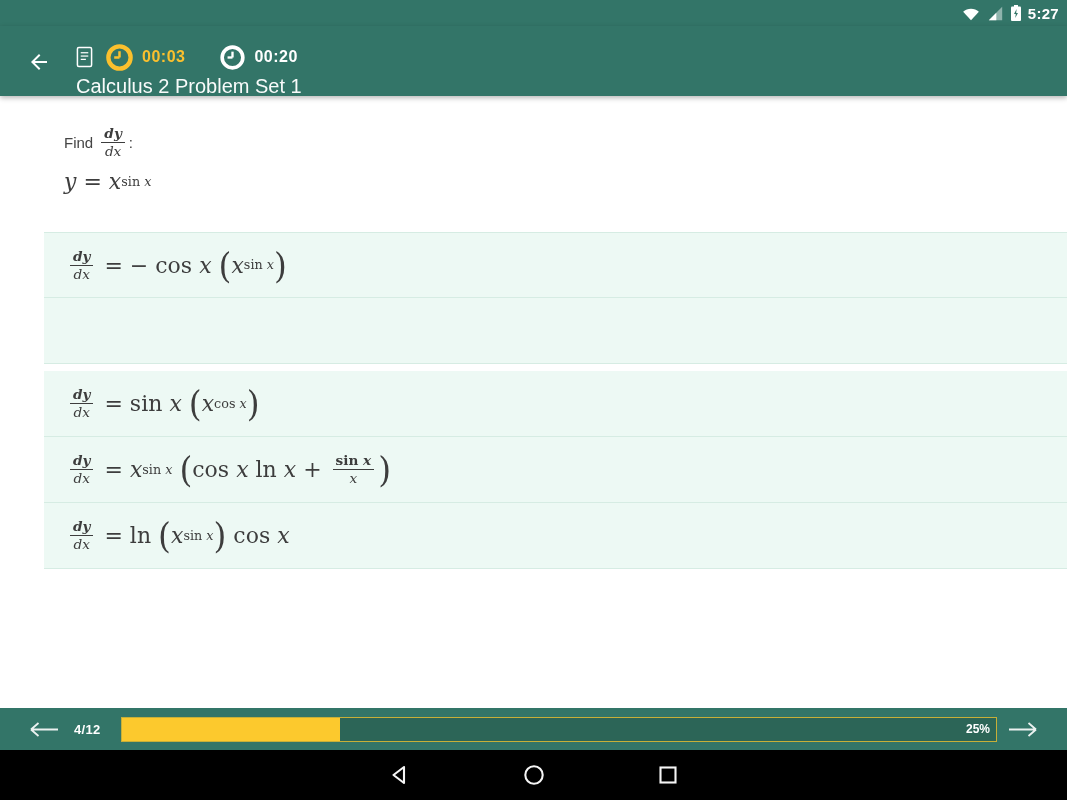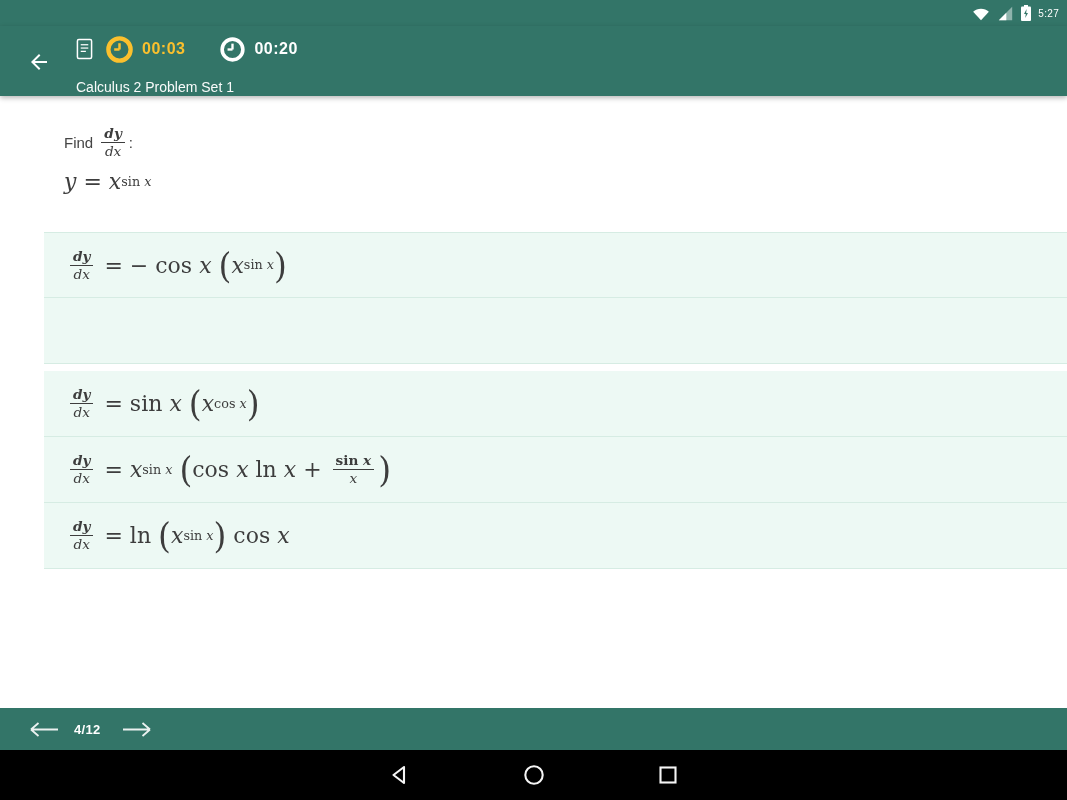--- a/index.html
+++ b/index.html
@@ -2,35 +2,35 @@
 <html><head>
 <meta charset="utf-8">
 <style>
   html,body{margin:0;padding:0;background:#222;}
   .screen{position:relative;width:1067px;height:800px;background:#ffffff;overflow:hidden;
           font-family:"Liberation Sans","DejaVu Sans",sans-serif;}
 
   
   .statusbar{height:26px;background:#337568;display:flex;align-items:center;
              justify-content:flex-end;gap:7px;padding-right:8px;color:#fff;}
-  .statusbar .time{font-size:10px;font-weight:normal;letter-spacing:.3px;}
+  .statusbar .time{font-size:15px;font-weight:bold;letter-spacing:.3px;}
   .sicon{display:block;}
 
   
   .appbar{position:relative;height:70px;background:#337568;
           box-shadow:0 2px 5px rgba(0,0,0,.28);z-index:5;}
   .back-btn{position:absolute;left:26px;top:24px;width:30px;height:26px;cursor:pointer;}
-  .appbar-inner{position:absolute;left:76px;top:0;right:0;height:100%;}
+  .appbar-inner{position:absolute;left:76px;top:8px;right:0;height:100%;}
   .timer-row{display:flex;align-items:center;gap:8px;height:34px;padding-top:6px;}
   .timer-row .doc{margin-right:4px;}
   .timer-val{font-size:16px;font-weight:bold;letter-spacing:.5px;}
   .timer-val.yellow{color:#fbc02d;}
   .timer-val.white{color:#ffffff;margin-right:6px;}
   .timer-gap{width:18px;}
-  .apptitle{margin-top:13px;color:rgba(255,255,255,.97);font-size:14px;}
+  .apptitle{margin-top:1px;color:rgba(255,255,255,.97);font-size:20px;}
 
   
   .content{position:absolute;top:96px;bottom:92px;left:0;right:0;overflow:hidden;background:#fff;margin-left:44px;}
   .question{padding:30px 20px 0 20px;}
   .q-expr{margin-top:10px;}
 
   
   .eq{font-family:"DejaVu Serif","Liberation Serif",serif;font-size:22px;color:#3d3d3d;
       display:flex;align-items:center;flex-wrap:wrap;}
   .eq .mi{font-style:italic;white-space:pre;}
@@ -216,20 +216,24 @@
 
   </div>
 
   <div class="footer">
     <div class="pager-arrow">
       <svg width="32" height="17" viewBox="0 0 32 17">
         <path d="M3 8.5 H30 M3 8.5 L10.5 2 M3 8.5 L10.5 15" fill="none" stroke="#ffffff" stroke-width="1.8" opacity="0.9"></path>
       </svg>
     </div>
     <span class="pos-label">4/12</span>
+    <div class="track">
+      <div class="fill" style="width: 25%;"></div>
+      <span class="pct">25%</span>
+    </div>
     <div class="pager-arrow">
       <svg width="32" height="17" viewBox="0 0 32 17">
         <path d="M29 8.5 H2 M29 8.5 L21.5 2 M29 8.5 L21.5 15" fill="none" stroke="#ffffff" stroke-width="1.8" opacity="0.9"></path>
       </svg>
     </div>
   </div>
 
   <div class="navbar">
     <div class="nav-btn">
       <svg width="24" height="24" viewBox="0 0 24 24">

